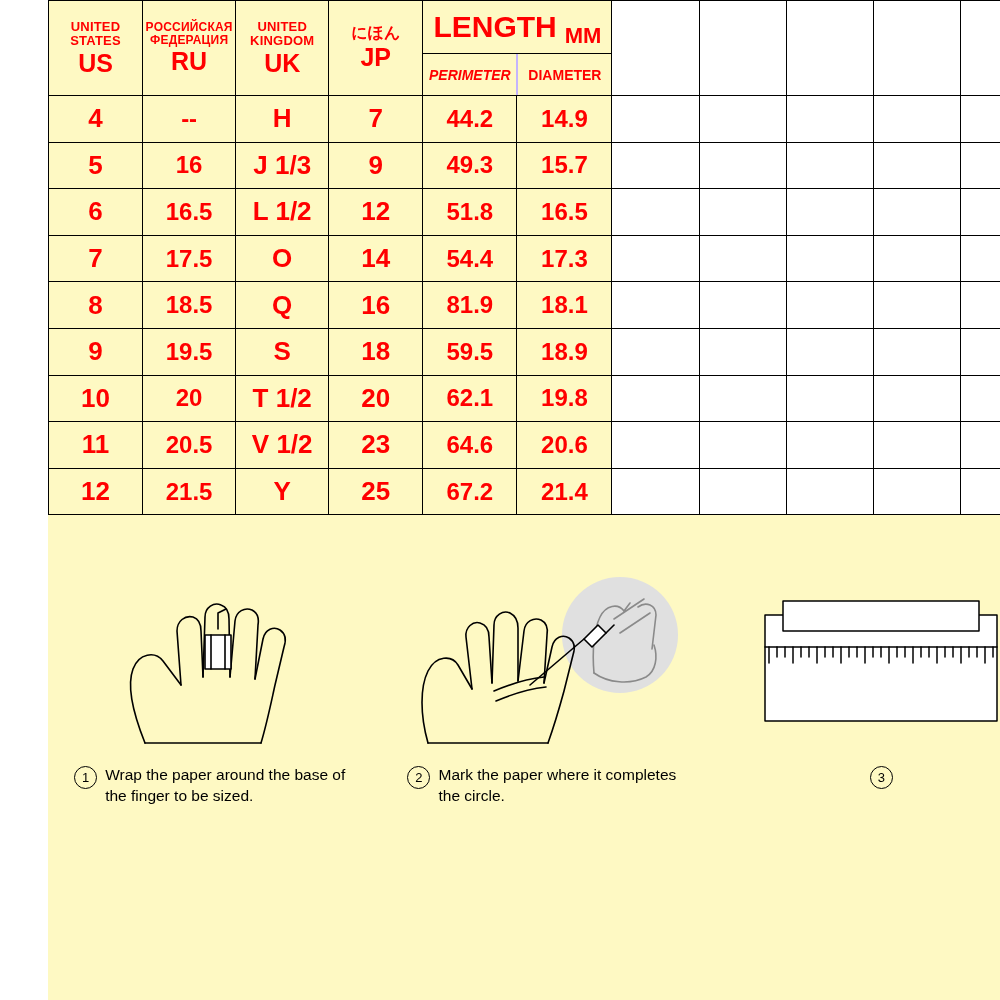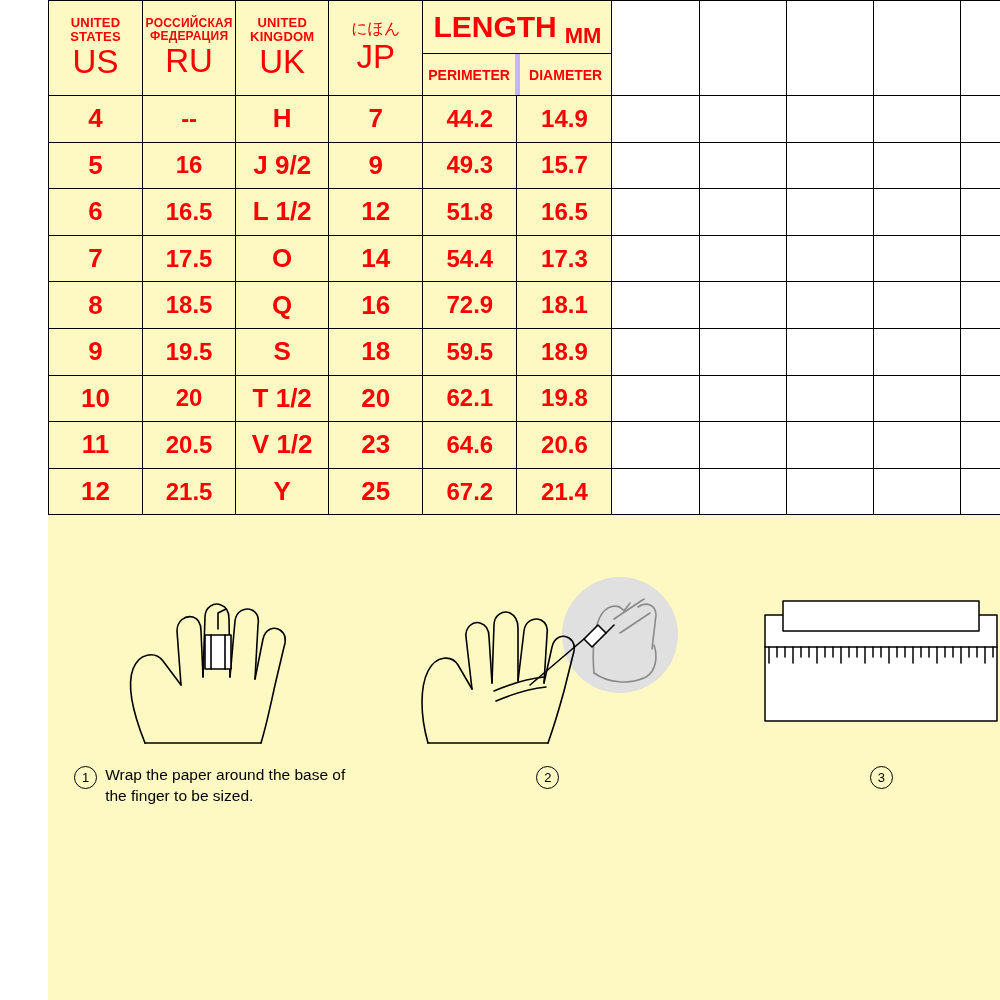--- a/index.html
+++ b/index.html
@@ -53,27 +53,27 @@
   }
   .hdr-small {
     font-size: 13px;
     font-weight: bold;
     letter-spacing: 0.2px;
   }
   .hdr-small.tight {
     font-size: 12px;
   }
   .hdr-big {
-    font-size: 33px;
-    font-weight: normal;
+    font-size: 25px;
+    font-weight: bold;
     margin-top: 2px;
   }
   .hdr-jp-top {
     font-size: 16px;
-    font-weight: normal;
+    font-weight: bold;
   }
 
   
   .length-head {
     padding: 0;
     vertical-align: top;
   }
   .length-head .length-title {
     height: 52px;
     display: flex;
@@ -99,21 +99,22 @@
   }
   .length-sub > div {
     flex: 1 1 50%;
     display: flex;
     align-items: center;
     justify-content: center;
     font-size: 14px;
     font-weight: bold;
   }
   .length-sub > div.first {
-    border-right: 5px solid #c4b5fd;
+    border-right: 2px solid #c4b5fd;
+    font-style: italic;
   }
 
   .data-row { height: 46.6px; }
   .data-cell {
     font-size: 26px;
     font-weight: bold;
   }
   .data-cell.small {
     font-size: 24px;
   }
@@ -234,21 +235,21 @@
         <td class="blank-cell"></td>
         <td class="blank-cell"></td>
         <td class="blank-cell"></td>
         <td class="blank-cell"></td>
         <td class="blank-cell"></td>
       </tr>
 
       <tr class="data-row">
         <td class="data-cell">5</td>
         <td class="data-cell small">16</td>
-        <td class="data-cell">J 9/2</td>
+        <td class="data-cell">J 1/3</td>
         <td class="data-cell">9</td>
         <td class="data-cell small">49.3</td>
         <td class="data-cell small">15.7</td>
         <td class="blank-cell"></td>
         <td class="blank-cell"></td>
         <td class="blank-cell"></td>
         <td class="blank-cell"></td>
         <td class="blank-cell"></td>
       </tr>
 
@@ -278,21 +279,21 @@
         <td class="blank-cell"></td>
         <td class="blank-cell"></td>
         <td class="blank-cell"></td>
       </tr>
 
       <tr class="data-row">
         <td class="data-cell">8</td>
         <td class="data-cell small">18.5</td>
         <td class="data-cell">Q</td>
         <td class="data-cell">16</td>
-        <td class="data-cell small">72.9</td>
+        <td class="data-cell small">81.9</td>
         <td class="data-cell small">18.1</td>
         <td class="blank-cell"></td>
         <td class="blank-cell"></td>
         <td class="blank-cell"></td>
         <td class="blank-cell"></td>
         <td class="blank-cell"></td>
       </tr>
 
       <tr class="data-row">
         <td class="data-cell">9</td>
@@ -391,20 +392,21 @@
           <path d="M30 170 L150 170"></path>
           <path d="M96 118 C110 112 128 106 146 104"></path>
           <path d="M98 128 C112 122 130 116 148 114"></path>
           <path d="M132 112 L186 66"></path>
           <path d="M186 66 L200 52 L208 60 L194 74 Z" fill="#ffffff"></path>
           <path d="M208 60 L216 52"></path>
         </svg>
       </div>
       <div class="step-text">
         <span class="step-num">2</span>
+        <span class="step-caption">Mark the paper where it completes the circle.</span>
       </div>
     </div>
 
     <div class="step">
       <div class="step-art">
         <svg width="260" height="190" viewBox="0 0 260 190" fill="none" stroke="#000" stroke-width="1.5" stroke-linecap="round" stroke-linejoin="round">
           <rect x="14" y="42" width="232" height="106" fill="#ffffff" stroke="#000" stroke-width="1.5"></rect>
           <rect x="32" y="28" width="196" height="30" fill="#ffffff" stroke="#000" stroke-width="1.5"></rect>
           <line x1="14" y1="74" x2="246" y2="74"></line>
           <line x1="18" y1="74" x2="18" y2="90"></line>

